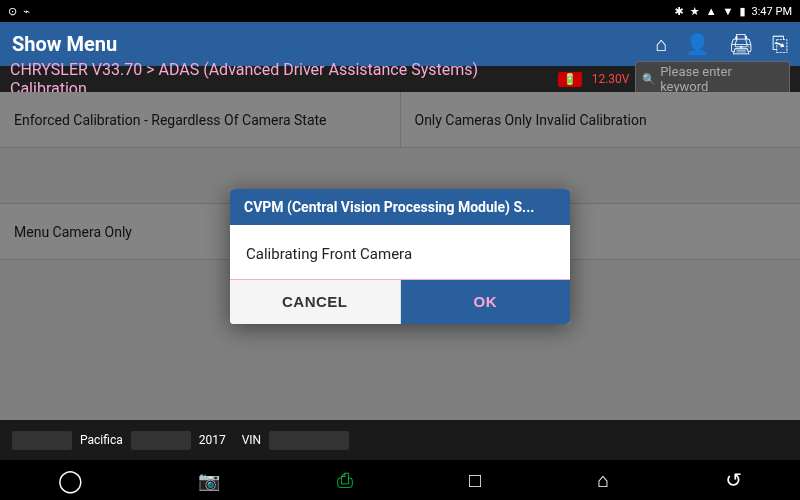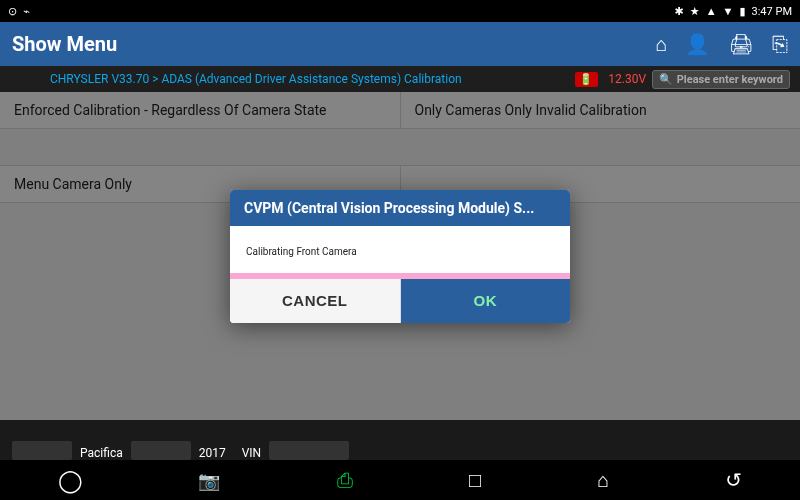--- a/index.html
+++ b/index.html
@@ -65,23 +65,22 @@
     .breadcrumb-bar {
       width: 800px;
       height: 26px;
       background: #1e1e1e;
       display: flex;
       align-items: center;
       justify-content: space-between;
       padding: 0 10px;
     }
     .breadcrumb-text {
-      color: #0ea5e9;
-      font-size: 12px;
-      margin-left: 40px;
+      color: #f9a8d4;
+      font-size: 16px;
     }
     .breadcrumb-right {
       display: flex;
       align-items: center;
       gap: 6px;
       color: #ff4444;
       font-size: 12px;
     }
     .search-box {
       background: #444;
@@ -99,21 +98,21 @@
     .main-content {
       width: 800px;
       height: 328px;
       background: #e8e8e8;
       position: relative;
     }
 
     
     .table-row {
       width: 800px;
-      height: 37px;
+      height: 56px;
       display: flex;
       align-items: center;
       border-bottom: 1px solid #ccc;
       background: #f0f0f0;
     }
     .table-row:nth-child(even) {
       background: #e8e8e8;
     }
     .table-cell {
       flex: 1;
@@ -155,55 +154,55 @@
       color: #fff;
       font-size: 14px;
       font-weight: bold;
       padding: 10px 14px;
       white-space: nowrap;
       overflow: hidden;
       text-overflow: ellipsis;
     }
     .modal-body {
       padding: 20px 16px 16px 16px;
-      font-size: 10px;
+      font-size: 15px;
       color: #222;
       background: #fff;
     }
     .modal-buttons {
       display: flex;
-      border-top: 6px solid #f9a8d4;
+      border-top: 1px solid #f9a8d4;
     }
     .modal-btn {
       flex: 1;
       height: 44px;
       border: none;
       font-size: 15px;
       font-weight: bold;
       cursor: pointer;
       letter-spacing: 0.5px;
     }
     .modal-btn-cancel {
       background: #f5f5f5;
       color: #333;
       border-right: 1px solid #ddd;
     }
     .modal-btn-ok {
       background: #2a5f9e;
-      color: #86efac;
+      color: #f9a8d4;
     }
 
     
     .info-bar {
       width: 800px;
       height: 40px;
       background: #1a1a1a;
       display: flex;
-      align-items: flex-end;
-      padding: 0 12px;
+      align-items: center;
+      padding: 8px 12px;
       gap: 8px;
     }
     .info-bar-text {
       color: #fff;
       font-size: 12px;
     }
     .redacted {
       background: #333;
       color: #333;
       border-radius: 2px;
@@ -270,21 +269,21 @@
   </div>
 </div>
 
 <div class="breadcrumb-bar">
   <span class="breadcrumb-text">CHRYSLER V33.70 &gt; ADAS (Advanced Driver Assistance Systems) Calibration</span>
   <div class="breadcrumb-right">
     <span class="voltage-badge">🔋</span>
     <span>12.30V</span>
     <div class="search-box">
       <span>🔍</span>
-      <span style="color:#aaa;font-size:11px;font-weight:bold;">Please enter keyword</span>
+      <span style="color:#aaa;font-size:13px;">Please enter keyword</span>
     </div>
   </div>
 </div>
 
 <div class="main-content">
 
   <div class="table-row">
     <div class="table-cell">Enforced Calibration - Regardless Of Camera State</div>
     <div class="table-cell">Only Cameras Only Invalid Calibration</div>
   </div>

